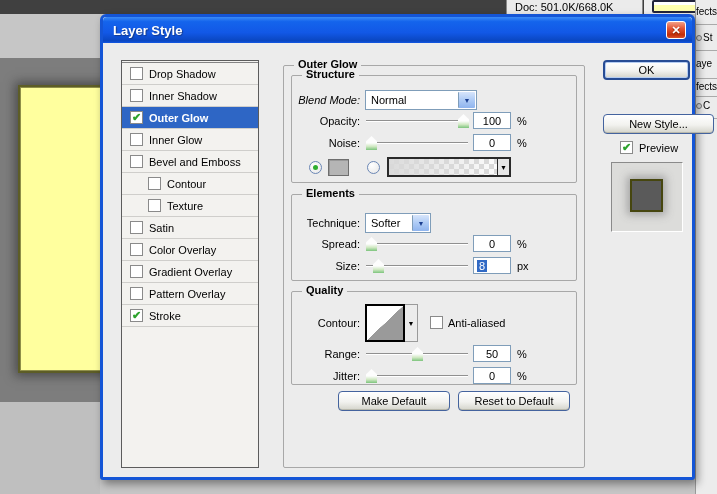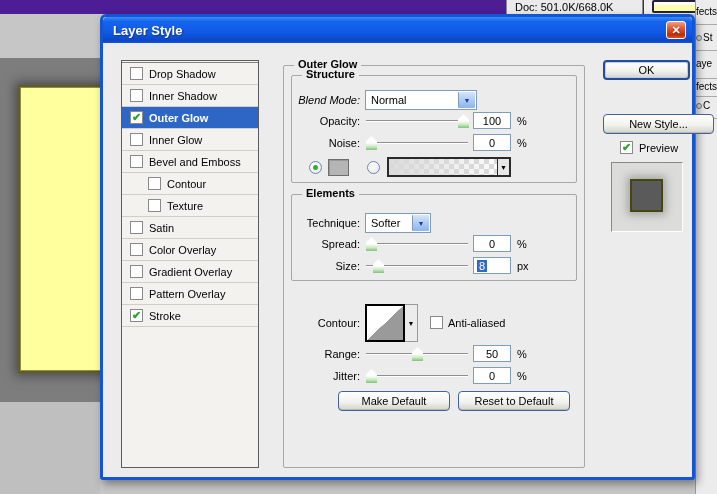--- a/index.html
+++ b/index.html
@@ -1,20 +1,20 @@
 <!DOCTYPE html>
 <html><head>
 <meta charset="utf-8">
 <style>
   * { margin:0; padding:0; box-sizing:border-box; }
   html,body { width:717px; height:494px; overflow:hidden; }
   body { font-family:"Liberation Sans", sans-serif; font-size:11px; color:#000; position:relative; background:#c6c6c6; }
 
   
-  .ws-topstrip { position:absolute; left:0; top:0; width:717px; height:14px; background:#4c1d95; }
+  .ws-topstrip { position:absolute; left:0; top:0; width:717px; height:14px; background:#404040; }
   .ws-doc-section { position:absolute; left:506px; top:0; width:137px; height:14px; background:#ebebeb; border-left:1px solid #8a8a8a; border-right:1px solid #8a8a8a; display:flex; align-items:center; padding-left:8px; font-size:11px; }
   .ws-white-section { position:absolute; left:644px; top:0; width:73px; height:14px; background:#f0f0f0; }
   .ws-layerthumb { position:absolute; left:652px; top:0; width:46px; height:13px; background:linear-gradient(180deg,#ffffff 0 3px,#ffffae 3px); border:2px solid #22243a; border-radius:2px; }
   .ws-left-top { position:absolute; left:0; top:14px; width:100px; height:44px; background:#c6c6c6; }
   .ws-canvas { position:absolute; left:0; top:58px; width:100px; height:344px; background:#7d7d7d; overflow:hidden; }
   .ws-shape { position:absolute; left:18px; top:27px; width:92px; height:288px; background:#ffff9e; border:2px solid #5d5d26; box-shadow:inset 0 0 0 1px #8f8f4a, 0 0 10px 3px rgba(35,35,35,0.55); }
   .ws-left-bottom { position:absolute; left:0; top:402px; width:100px; height:92px; background:#bfbfbf; }
 
   
   .ws-rightpanel { position:absolute; left:695px; top:0; width:22px; height:494px; background:#ececec; border-left:1px solid #9a9a9a; font-size:10px; overflow:hidden; }
@@ -211,20 +211,23 @@
   <span class="unit" style="left:414px; top:221px;">%</span>
   <span class="rlabel" style="left:165px; top:243px;">Size:</span>
   <div class="track" style="left:263px; top:248px;">
       <div class="thumb" style="left:7px;"></div>
     </div>
   <div class="valbox" style="left:370px; top:240px; justify-content:flex-start; padding-left:3px;">
       <span class="sel">8</span>
     </div>
   <span class="unit" style="left:414px; top:243px;">px</span>
 
+  <div class="groupbox" style="left:188px; top:274px; width:286px; height:94px;">
+    <span class="glabel">Quality</span>
+  </div>
   <span class="rlabel" style="left:165px; top:300px;">Contour:</span>
   <div class="contour-thumb" style="left:262px; top:287px;"></div>
   <div class="contour-arrow" style="left:302px; top:287px;">
       <span>▼</span>
     </div>
   <span class="cb unchecked" style="position:absolute; left:327px; top:299px;">✔</span>
   <span style="position:absolute; left:345px; top:300px;">Anti-aliased</span>
   <span class="rlabel" style="left:165px; top:331px;">Range:</span>
   <div class="track" style="left:263px; top:336px;">
       <div class="thumb" style="left:46px;"></div>

